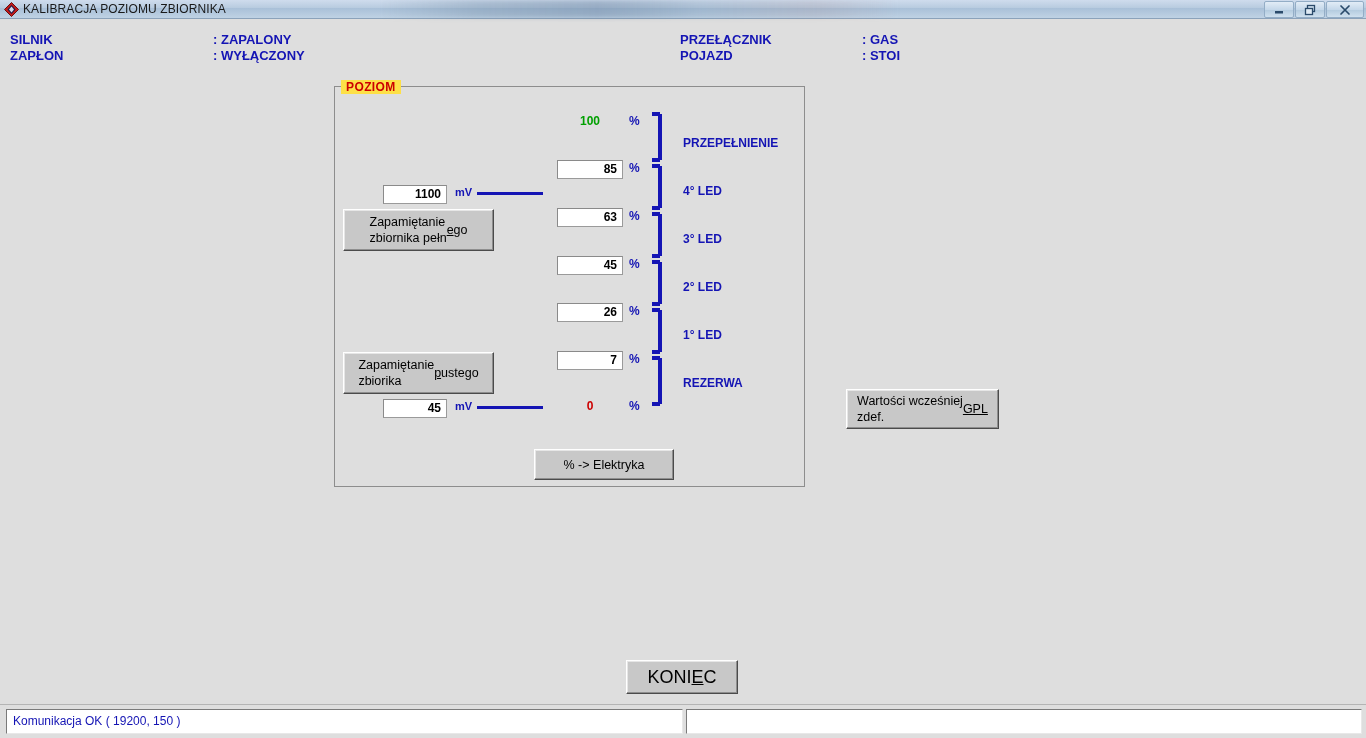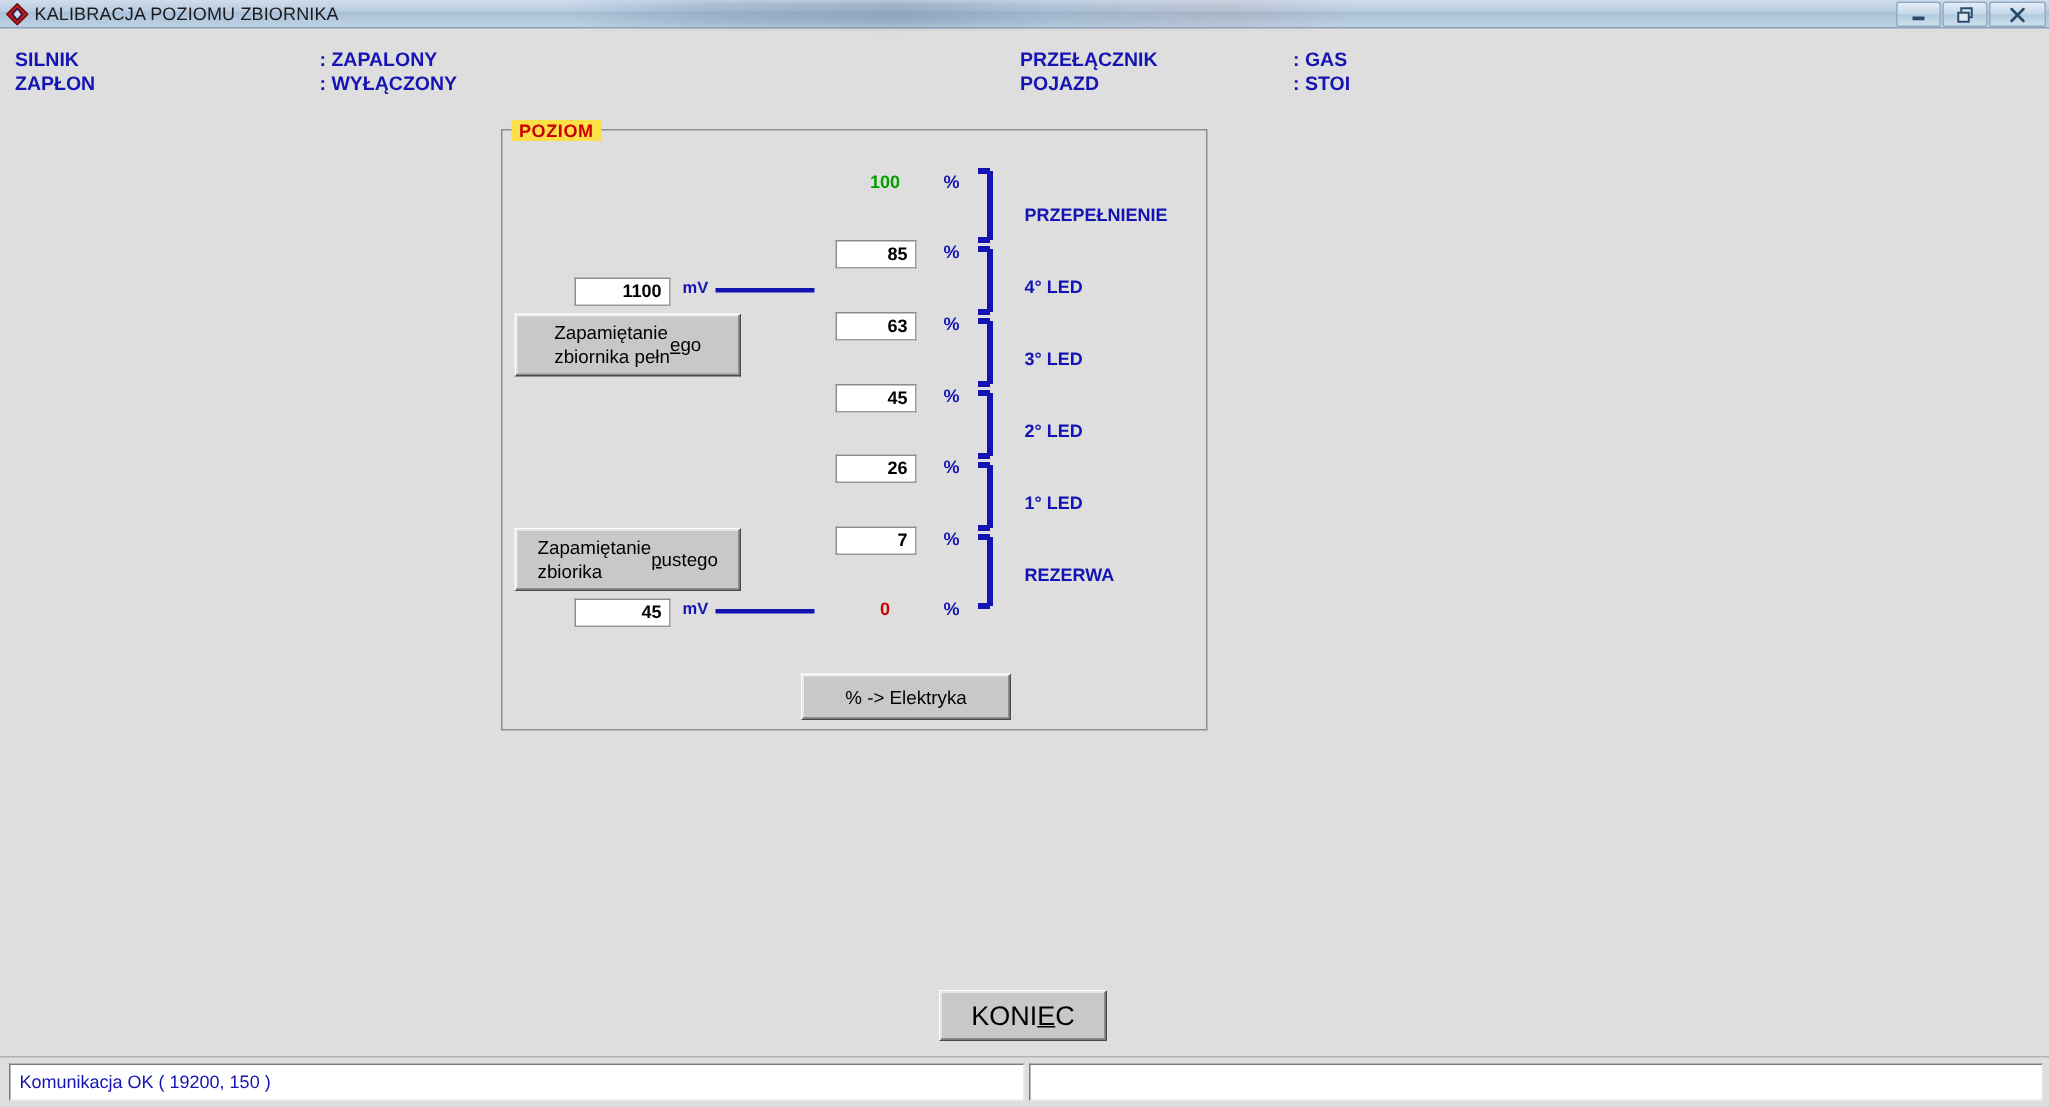--- a/index.html
+++ b/index.html
@@ -113,21 +113,21 @@
     box-sizing: border-box;
     font-family: "Liberation Sans", sans-serif;
     font-size: 12px;
     font-weight: bold;
     color: #000000;
     text-align: right;
     padding: 0 5px 0 2px;
     line-height: 17px;
     height: 19px;
   }
-  .tbox-pct { width: 54px; }
+  .tbox-pct { width: 66px; }
   .tbox-mv  { width: 64px; }
 
   
   #pct-85 { left: 557px; top: 160px; }
   #pct-63 { left: 557px; top: 208px; }
   #pct-45 { left: 557px; top: 256px; }
   #pct-26 { left: 557px; top: 303px; }
   #pct-7  { left: 557px; top: 351px; }
 
   .pct-static {
@@ -352,20 +352,22 @@
 
   <div class="tbox tbox-mv" id="mv-empty">45</div>
   <div class="mv-unit" id="mvu-empty">mV</div>
   <div class="mv-line" id="mvl-empty"></div>
 
   <div class="btn" id="btn-full">Zapamiętanie
 zbiornika pełn<u>e</u>go</div>
   <div class="btn" id="btn-empty">Zapamiętanie
 zbiorika <u>p</u>ustego</div>
   <div class="btn" id="btn-elek">% -&gt; Elektryka</div>
+  <div class="btn" id="btn-gpl">Wartości wcześniej
+zdef. <u>GPL</u></div>
   <div class="btn" id="btn-koniec">KONI<u>E</u>C</div>
 
   <div id="statusbar">
     <div class="status-field" id="status-left">Komunikacja OK ( 19200,  150 )</div>
     <div class="status-field" id="status-right"></div>
   </div>
 
 </div>
 
 </body></html>

